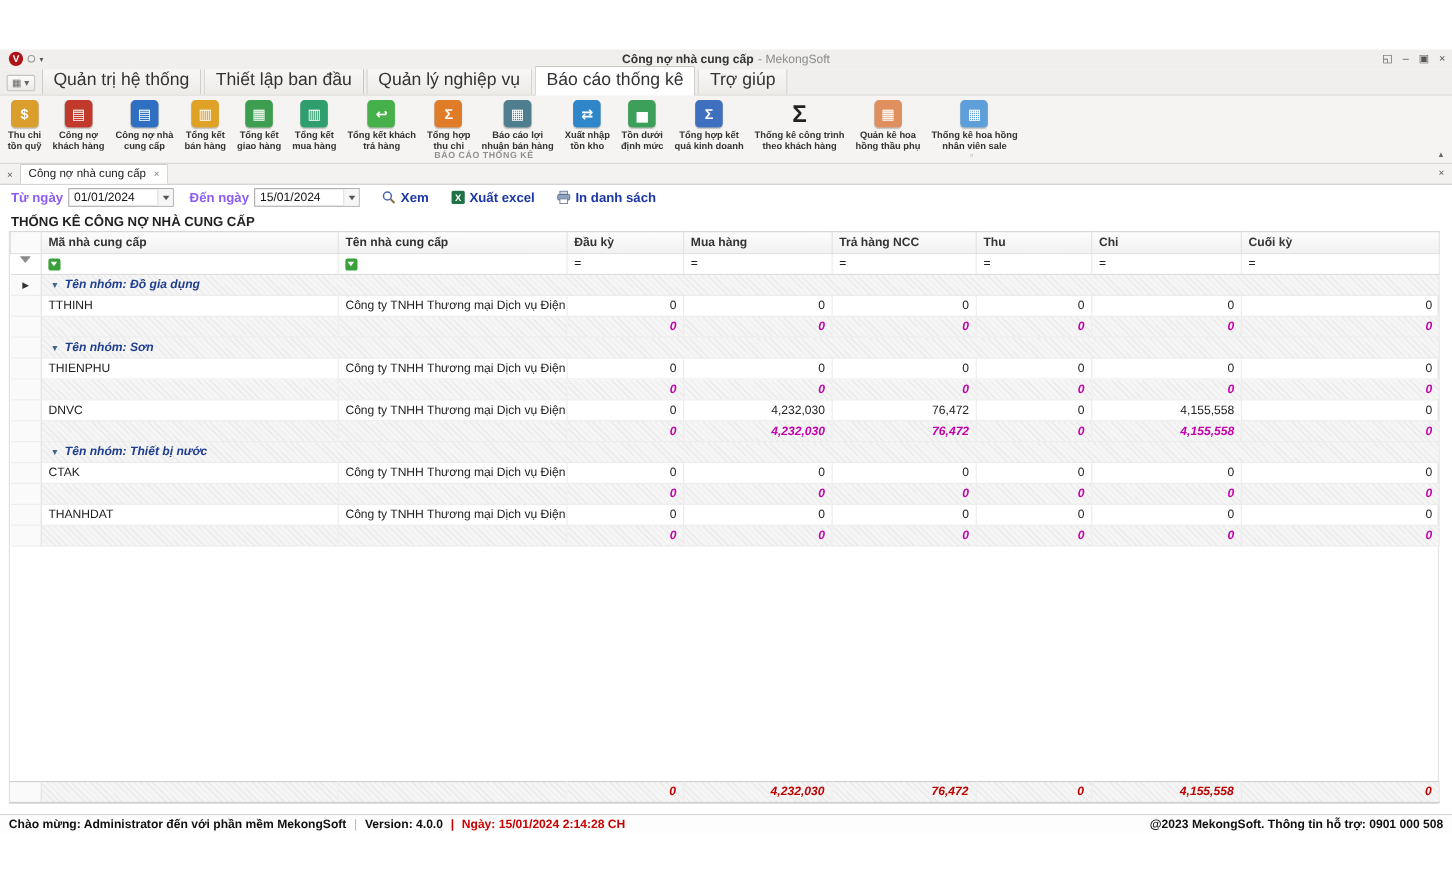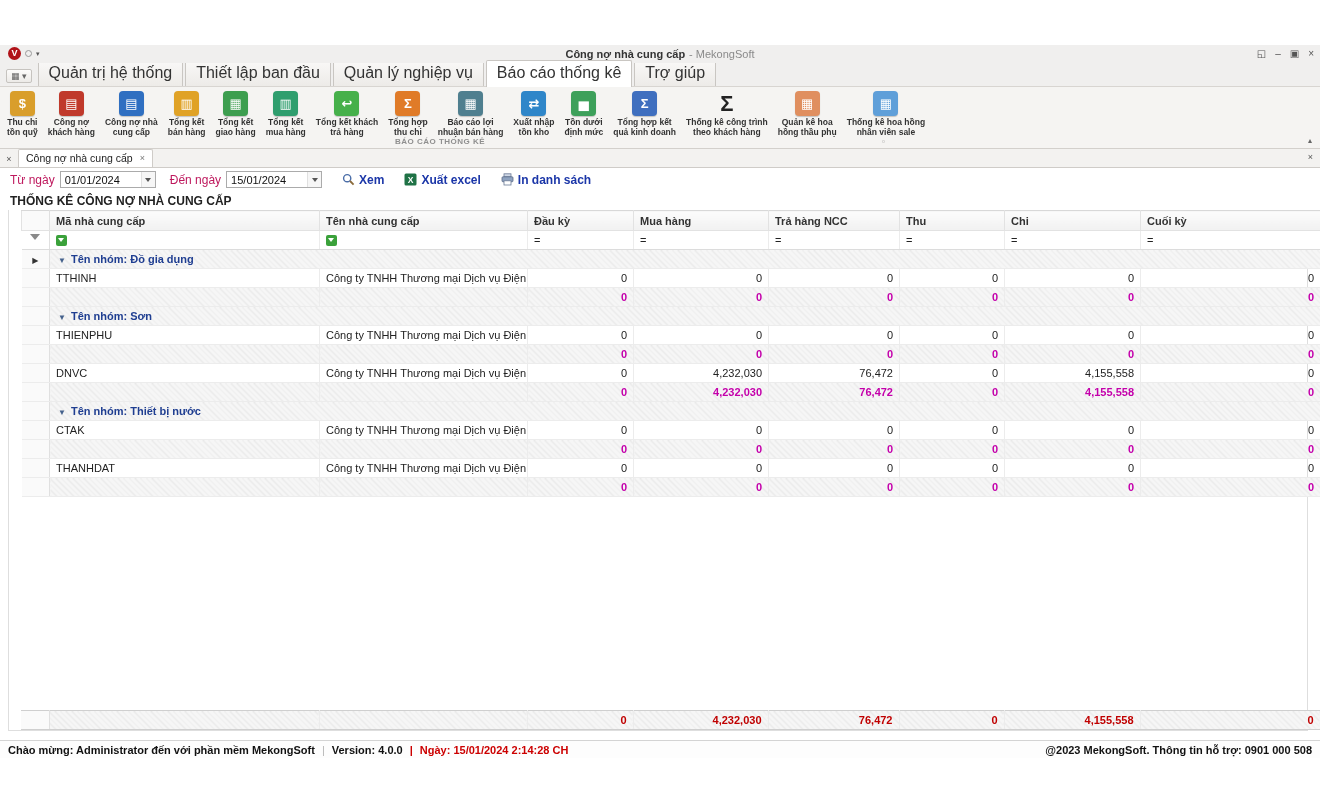--- a/index.html
+++ b/index.html
@@ -51,53 +51,53 @@
   .doctabs { height:19px; background:#f3f2f0; border-bottom:1px solid #cfccc8;
     display:flex; align-items:flex-end; position:relative; }
   .dt-closeall { width:18px; text-align:center; font-size:9px; color:#555; padding-bottom:3px; }
   .dtab { background:#fff; border:1px solid #cfccc8; border-bottom:none; border-radius:2px 2px 0 0;
     font-size:10.5px; color:#222; padding:2px 7px 3px; display:flex; align-items:center; gap:7px; }
   .dtab .x { font-size:9px; color:#777; }
   .dt-right-close { position:absolute; right:7px; top:3px; font-size:9px; color:#555; }
 
   
   .filterbar { height:23px; background:#fff; display:flex; align-items:center; padding-left:10px; }
-  .flabel { color:#be185d; font-weight:normal; font-size:12px; }
+  .flabel { color:#8b5cf6; font-weight:bold; font-size:12px; }
   .combo { display:inline-flex; align-items:center; border:1px solid #ababab; background:#fff;
     height:17px; width:96px; margin-left:5px; justify-content:space-between; }
   .combo-val { font-size:11px; color:#111; padding-left:4px; }
   .combo-btn { width:14px; height:100%; display:flex; align-items:center; justify-content:center;
     border-left:1px solid #e0e0e0; background:#f6f6f6; }
   .dd { width:0; height:0; border:3px solid transparent; border-top:4px solid #555; margin-top:3px; }
   .tbtn { display:inline-flex; align-items:center; gap:4px; margin-left:20px; cursor:default; }
   .tbtn .lbl { color:#1b36a8; font-weight:bold; font-size:12px; }
   .ml12 { margin-left:14px; }
 
   
   .rtitle { height:19px; padding:3px 0 0 10px; font-size:12px; font-weight:bold; color:#222; background:#fff; }
   .grid-wrap { margin-left:8px; width:1300px; border:1px solid #dedede; border-top:none;
-    display:flex; flex-direction:column; height:521px; background:#fff;padding-left:12px; }
+    display:flex; flex-direction:column; height:521px; background:#fff; }
   table.grid { border-collapse:collapse; table-layout:fixed; width:1299px; font-size:11px; }
   col.c-ind{width:28px} col.c-code{width:270px} col.c-name{width:208px} col.c-v0{width:106px}
   col.c-v1{width:135px} col.c-v2{width:131px} col.c-v3{width:105px} col.c-v4{width:136px} col.c-v5{width:180px}
   .grid th { background:linear-gradient(#fcfcfc,#f1f1f1); border:1px solid #e2e2e2; border-top:1px solid #d8d8d8;
     font-weight:bold; color:#333; text-align:left; padding:3px 6px; height:20px; }
   .grid td { border-right:1px solid #ececec; border-bottom:1px solid #ececec; padding:1px 6px; height:19px;
     color:#222; white-space:nowrap; overflow:hidden; }
   td.ind, th.ind { background:#fafafa; border-right:1px solid #e0e0e0; padding:0; text-align:center; }
   .num { text-align:right; }
   .frow td { background:#fff; border-bottom:1px solid #dcdcdc; }
   .feq { color:#a5a5a5; }
   .fbox { display:inline-block; width:11px; height:11px; background:#3aa13a; border-radius:2px;
     position:relative; vertical-align:middle; }
   .fbox::after { content:""; position:absolute; left:2px; top:3px; border:3.5px solid transparent;
     border-top:4px solid #fff; }
   .funnel { display:inline-block; width:0; height:0; border:5px solid transparent; border-top:6px solid #8a8a8a; }
   .hatch { background-color:#f6f6f6;
-    background-image:repeating-linear-gradient(45deg, rgba(0,0,0,0.05) 0 1px, transparent 1px 4px); }
+    background-image:repeating-linear-gradient(45deg, rgba(0,0,0,0.05) 0 1px, transparent 1px 4px);font-style:italic; }
   .gname { color:#1f3e91; font-weight:bold; }
   .gtri { color:#44618c; font-size:8px; margin:0 5px 0 2px; }
   .curmark { color:#333; font-size:8px; }
   .srow .num { color:#c400ab; font-weight:bold; }
   .spacer { flex:1; background:#fff; }
   .totrow td { border-top:1px solid #cfcfcf; border-bottom:1px solid #cfcfcf; }
   .totrow .num { color:#c00000; font-weight:bold; }
 
   
   .gap-below { height:9px; background:#fff; }

